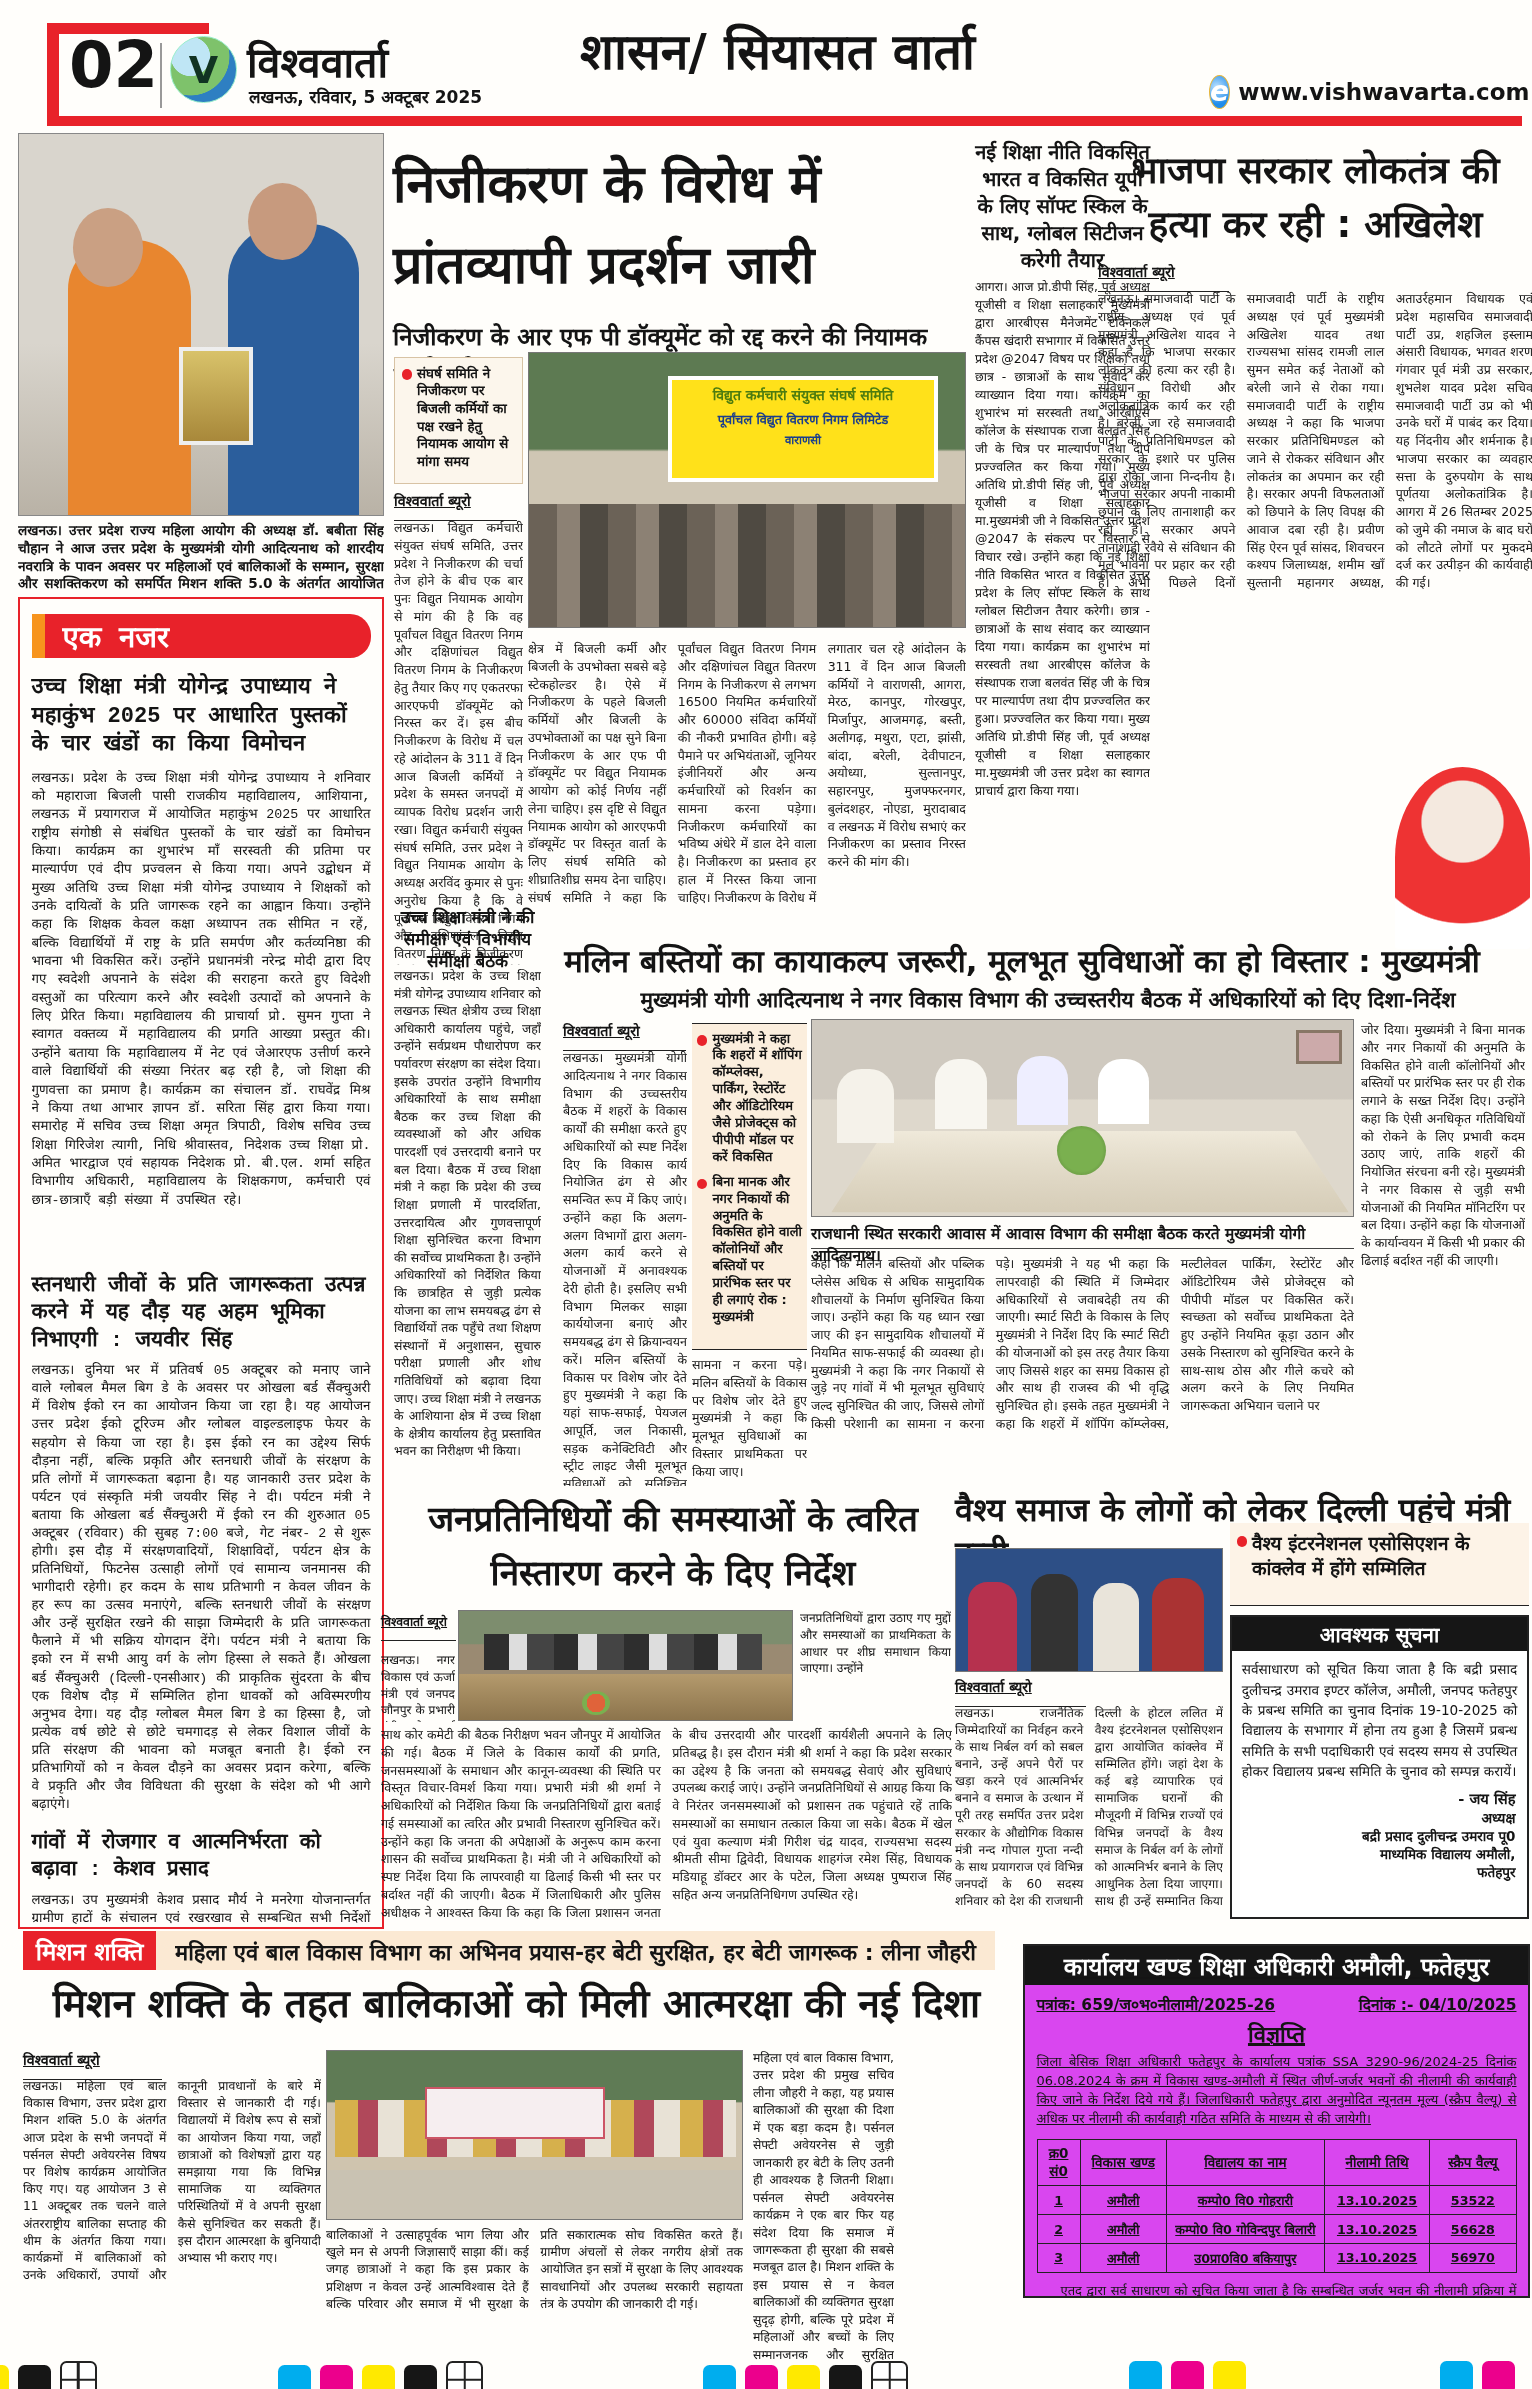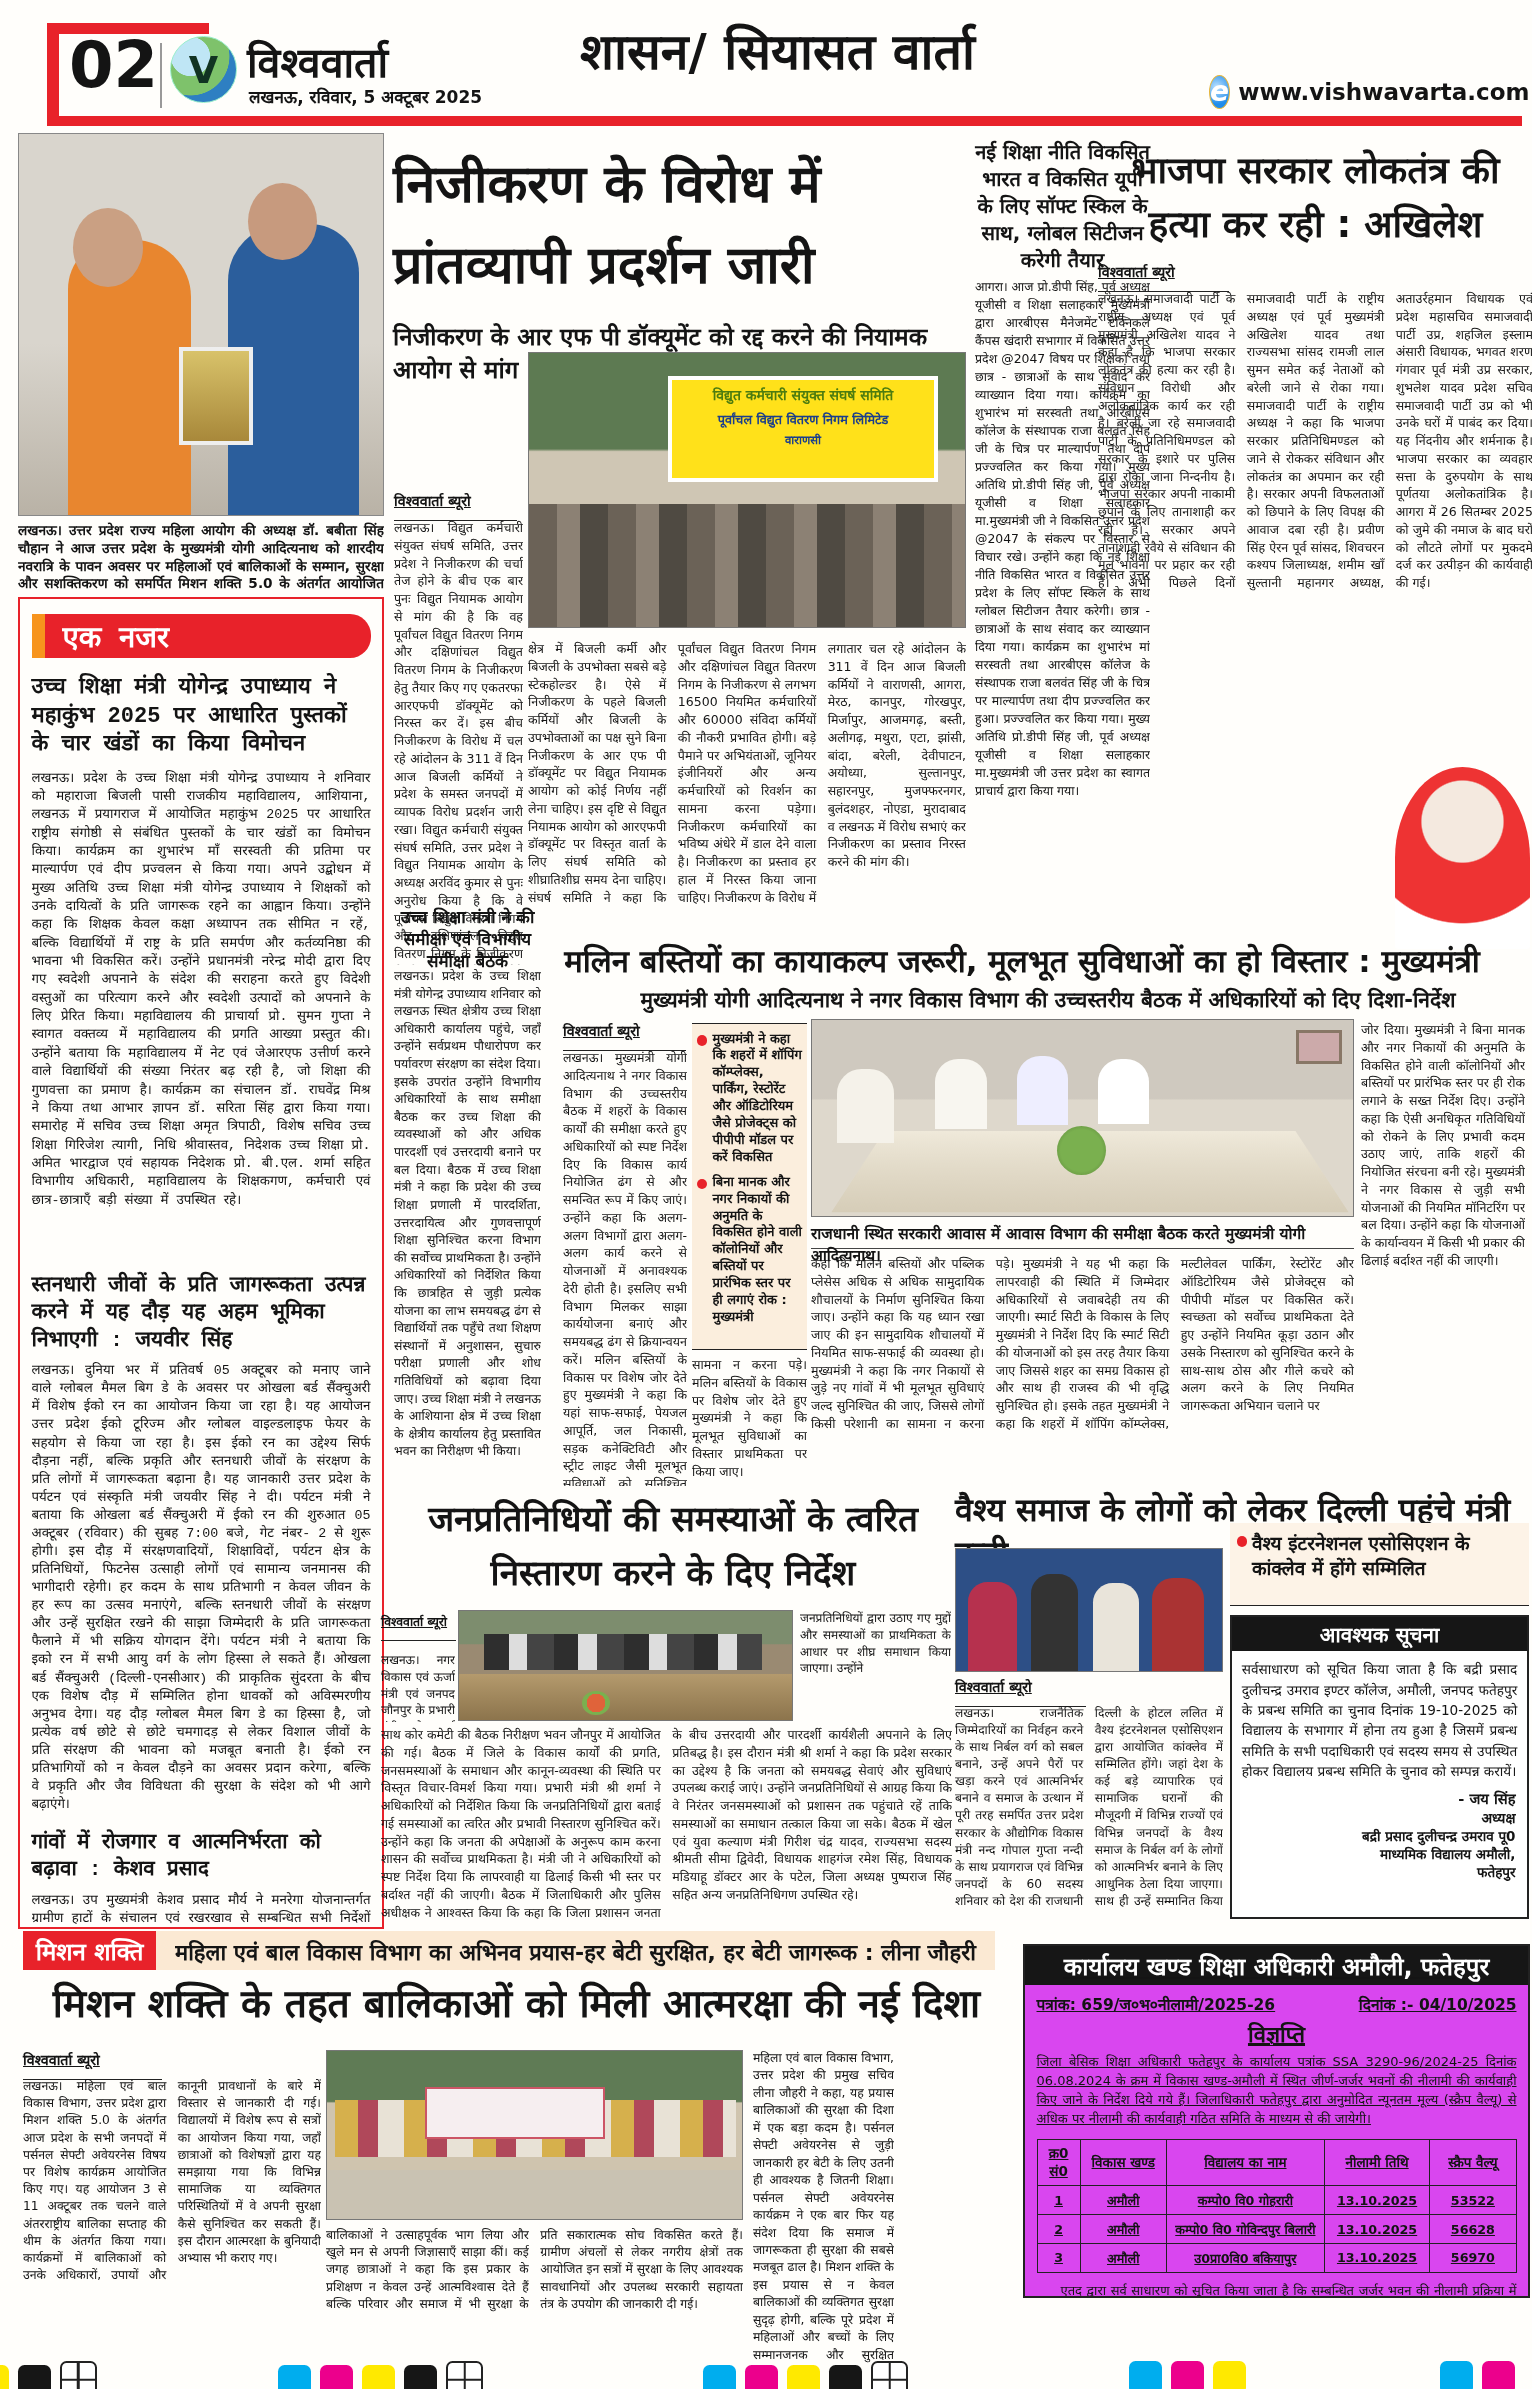--- a/index.html
+++ b/index.html
@@ -72,20 +72,24 @@
     <div class="j clip" style="font-size:13.3px;line-height:1.38;margin-top:9.8px;height:491px;">लखनऊ। प्रदेश के उच्च शिक्षा मंत्री योगेन्द्र उपाध्याय ने शनिवार को महाराजा बिजली पासी राजकीय महाविद्यालय, आशियाना, लखनऊ में प्रयागराज में आयोजित महाकुंभ 2025 पर आधारित राष्ट्रीय संगोष्ठी से संबंधित पुस्तकों के चार खंडों का विमोचन किया। कार्यक्रम का शुभारंभ माँ सरस्वती की प्रतिमा पर माल्यार्पण एवं दीप प्रज्वलन से किया गया। अपने उद्बोधन में मुख्य अतिथि उच्च शिक्षा मंत्री योगेन्द्र उपाध्याय ने शिक्षकों को उनके दायित्वों के प्रति जागरूक रहने का आह्वान किया। उन्होंने कहा कि शिक्षक केवल कक्षा अध्यापन तक सीमित न रहें, बल्कि विद्यार्थियों में राष्ट्र के प्रति समर्पण और कर्तव्यनिष्ठा की भावना भी विकसित करें। उन्होंने प्रधानमंत्री नरेन्द्र मोदी द्वारा दिए गए स्वदेशी अपनाने के संदेश की सराहना करते हुए विदेशी वस्तुओं का परित्याग करने और स्वदेशी उत्पादों को अपनाने के लिए प्रेरित किया। महाविद्यालय की प्राचार्या प्रो. सुमन गुप्ता ने स्वागत वक्तव्य में महाविद्यालय की प्रगति आख्या प्रस्तुत की। उन्होंने बताया कि महाविद्यालय में नेट एवं जेआरएफ उत्तीर्ण करने वाले विद्यार्थियों की संख्या निरंतर बढ़ रही है, जो शिक्षा की गुणवत्ता का प्रमाण है। कार्यक्रम का संचालन डॉ. राघवेंद्र मिश्र ने किया तथा आभार ज्ञापन डॉ. सरिता सिंह द्वारा किया गया। समारोह में सचिव उच्च शिक्षा अमृत त्रिपाठी, विशेष सचिव उच्च शिक्षा गिरिजेश त्यागी, निधि श्रीवास्तव, निदेशक उच्च शिक्षा प्रो. अमित भारद्वाज एवं सहायक निदेशक प्रो. बी.एल. शर्मा सहित विभागीय अधिकारी, महाविद्यालय के शिक्षकगण, कर्मचारी एवं छात्र-छात्राएँ बड़ी संख्या में उपस्थित रहे।</div>
     <div class="b" style="font-size:21px;line-height:1.3;margin-top:11.5px;">स्तनधारी जीवों के प्रति जागरूकता उत्पन्न करने में यह दौड़ यह अहम भूमिका निभाएगी : जयवीर सिंह</div>
     <div class="j clip" style="font-size:13.3px;line-height:1.36;margin-top:8.2px;height:458px;">लखनऊ। दुनिया भर में प्रतिवर्ष 05 अक्टूबर को मनाए जाने वाले ग्लोबल मैमल बिग डे के अवसर पर ओखला बर्ड सैंक्चुअरी में विशेष ईको रन का आयोजन किया जा रहा है। यह आयोजन उत्तर प्रदेश ईको टूरिज्म और ग्लोबल वाइल्डलाइफ फेयर के सहयोग से किया जा रहा है। इस ईको रन का उद्देश्य सिर्फ दौड़ना नहीं, बल्कि प्रकृति और स्तनधारी जीवों के संरक्षण के प्रति लोगों में जागरूकता बढ़ाना है। यह जानकारी उत्तर प्रदेश के पर्यटन एवं संस्कृति मंत्री जयवीर सिंह ने दी। पर्यटन मंत्री ने बताया कि ओखला बर्ड सैंक्चुअरी में ईको रन की शुरुआत 05 अक्टूबर (रविवार) की सुबह 7:00 बजे, गेट नंबर- 2 से शुरू होगी। इस दौड़ में संरक्षणवादियों, शिक्षाविदों, पर्यटन क्षेत्र के प्रतिनिधियों, फिटनेस उत्साही लोगों एवं सामान्य जनमानस की भागीदारी रहेगी। हर कदम के साथ प्रतिभागी न केवल जीवन के हर रूप का उत्सव मनाएंगे, बल्कि स्तनधारी जीवों के संरक्षण और उन्हें सुरक्षित रखने की साझा जिम्मेदारी के प्रति जागरूकता फैलाने में भी सक्रिय योगदान देंगे। पर्यटन मंत्री ने बताया कि इको रन में सभी आयु वर्ग के लोग हिस्सा ले सकते हैं। ओखला बर्ड सैंक्चुअरी (दिल्ली-एनसीआर) की प्राकृतिक सुंदरता के बीच एक विशेष दौड़ में सम्मिलित होना धावकों को अविस्मरणीय अनुभव देगा। यह दौड़ ग्लोबल मैमल बिग डे का हिस्सा है, जो प्रत्येक वर्ष छोटे से छोटे चमगादड़ से लेकर विशाल जीवों के प्रति संरक्षण की भावना को मजबूत बनाती है। ईको रन प्रतिभागियों को न केवल दौड़ने का अवसर प्रदान करेगा, बल्कि वे प्रकृति और जैव विविधता की सुरक्षा के संदेश को भी आगे बढ़ाएंगे।</div>
     <div class="b" style="font-size:20.5px;line-height:1.3;margin-top:9.8px;">गांवों में रोजगार व आत्मनिर्भरता को बढ़ावा : केशव प्रसाद</div>
     <div class="j clip" style="font-size:13.3px;line-height:1.36;margin-top:8.2px;height:205px;">लखनऊ। उप मुख्यमंत्री केशव प्रसाद मौर्य ने मनरेगा योजनान्तर्गत ग्रामीण हाटों के संचालन एवं रखरखाव से सम्बन्धित सभी निर्देशों का कड़ाई से अनुपालन सुनिश्चित करने के निर्देश संबंधित अधिकारियों को दिए हैं। उन्होंने निर्देश दिये है ग्रामीण हाटों के आवंटन मे स्वयं सहायता समूहो को प्राथमिकता दी जाय, यह महिला सशक्तिकरण की दिशा मे महत्वपूर्ण कदम होगा। ग्रामीण अर्थव्यवस्था को मजबूती प्रदान करने एवं रोजगार के अवसर सृजित करने के उद्देश्य से मनरेगा योजनान्तर्गत संचालित ग्रामीण हाटों के संचालन एवं क्रियान्वयन के संबंध में विस्तृत निर्देश जारी किए गए हैं। उत्तर प्रदेश शासन ग्राम्य विकास विभाग द्वारा जिलाधिकारियो को भेजे गये पत्र मे कहा गया है कि ग्रामीण हाट के संचालन एवं स्थल चयन हेतु खण्ड विकास अधिकारी, ग्राम प्रधान एवं ग्राम सचिव की संयुक्त समिति का गठन किया गया है। समिति द्वारा हाट स्थल का चयन एवं संचालन सम्बन्धी सभी कार्य सुनिश्चित किए जाएंगे। गांव के सबसे गरीब एवं बाजार लगाने के इच्छुक निवासियों को हाट में दुकान आवंटन में प्राथमिकता दी जाएगी। साथ ही स्वयं सहायता समूहों (Self Help Groups) को भी प्राथमिकता दी जाएगी, जिससे ग्रामीण महिलाएं आत्मनिर्भर बन सकें। हाट संचालन से प्राप्त किराये की आय ग्राम पंचायत के खाते में सुरक्षित रखी जाएगी तथा उक्त आय का उपयोग हाट की संरचना के रखरखाव, सुरक्षा एवं विकास कार्यों में किया जाएगा।</div>
   </div>
 
   <div class="abs b" style="left:393px;top:144px;width:579px;font-size:52px;line-height:1.55;">निजीकरण के विरोध में प्रांतव्यापी प्रदर्शन जारी</div>
   <div class="abs b" style="left:393px;top:319px;width:579px;font-size:24px;">निजीकरण के आर एफ पी डॉक्यूमेंट को रद्द करने की नियामक आयोग से मांग</div>
 
+  <div class="abs" style="left:394px;top:357px;width:129px;height:127px;background:#fcf6ec;border:0.8px solid #d8c3a4;box-sizing:border-box;padding:6.5px;display:flex;">
+    <span class="dot"></span>
+    <span class="b" style="font-size:13.4px;line-height:1.32;">संघर्ष समिति ने निजीकरण पर बिजली कर्मियों का पक्ष रखने हेतु नियामक आयोग से मांगा समय</span>
+  </div>
 
   <div class="abs photo clip" style="left:528px;top:352px;width:438px;height:276px;border:0.8px solid #777;box-sizing:border-box;
        background:linear-gradient(180deg,#5d7a52 0 35%,#cfc6b4 36% 100%);">
     <div class="abs" style="left:0;bottom:0;width:100%;height:123px;background:repeating-linear-gradient(90deg,#6b6257 0 28px,#8c8174 28px 51px,#4f4a42 51px 79px);"></div>
     <div class="abs ctr" style="left:139px;top:23px;width:270px;height:106px;background:#ffe11a;border:4.9px solid #fff;box-sizing:border-box;padding:4.9px 3.3px;">
       <div class="b" style="color:#4d7c0f;font-size:14px;">विद्युत कर्मचारी संयुक्त संघर्ष समिति</div>
       <div class="b" style="color:#1a3e8c;font-size:12.7px;margin-top:6.5px;">पूर्वांचल विद्युत वितरण निगम लिमिटेड</div>
       <div class="b" style="color:#1a3e8c;font-size:11.5px;margin-top:3.3px;">वाराणसी</div>
     </div>
   </div>

